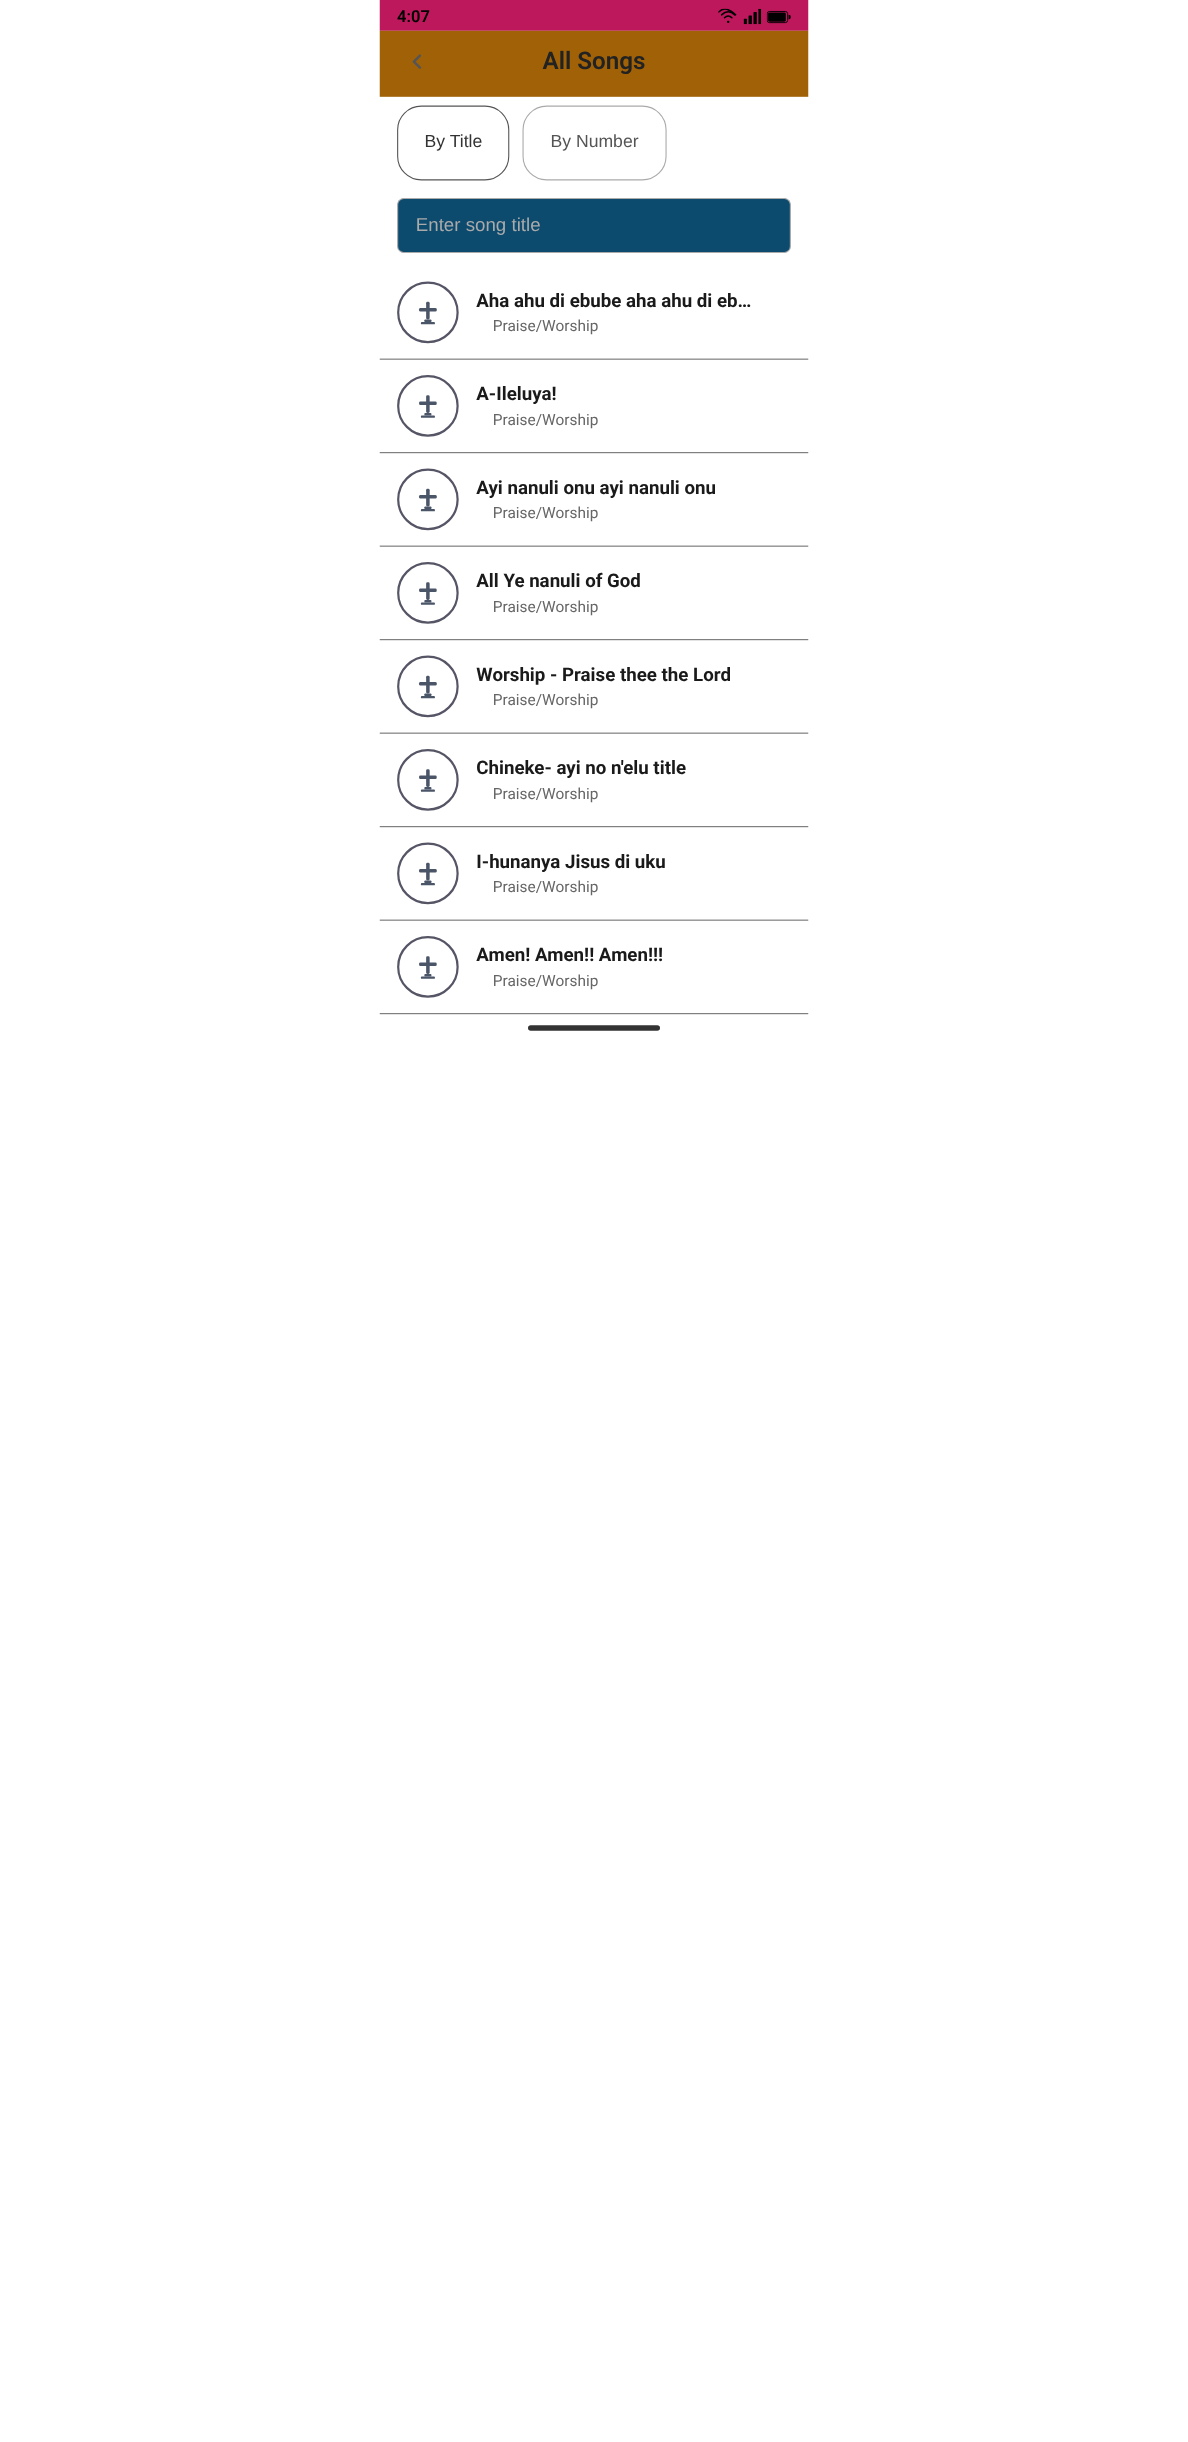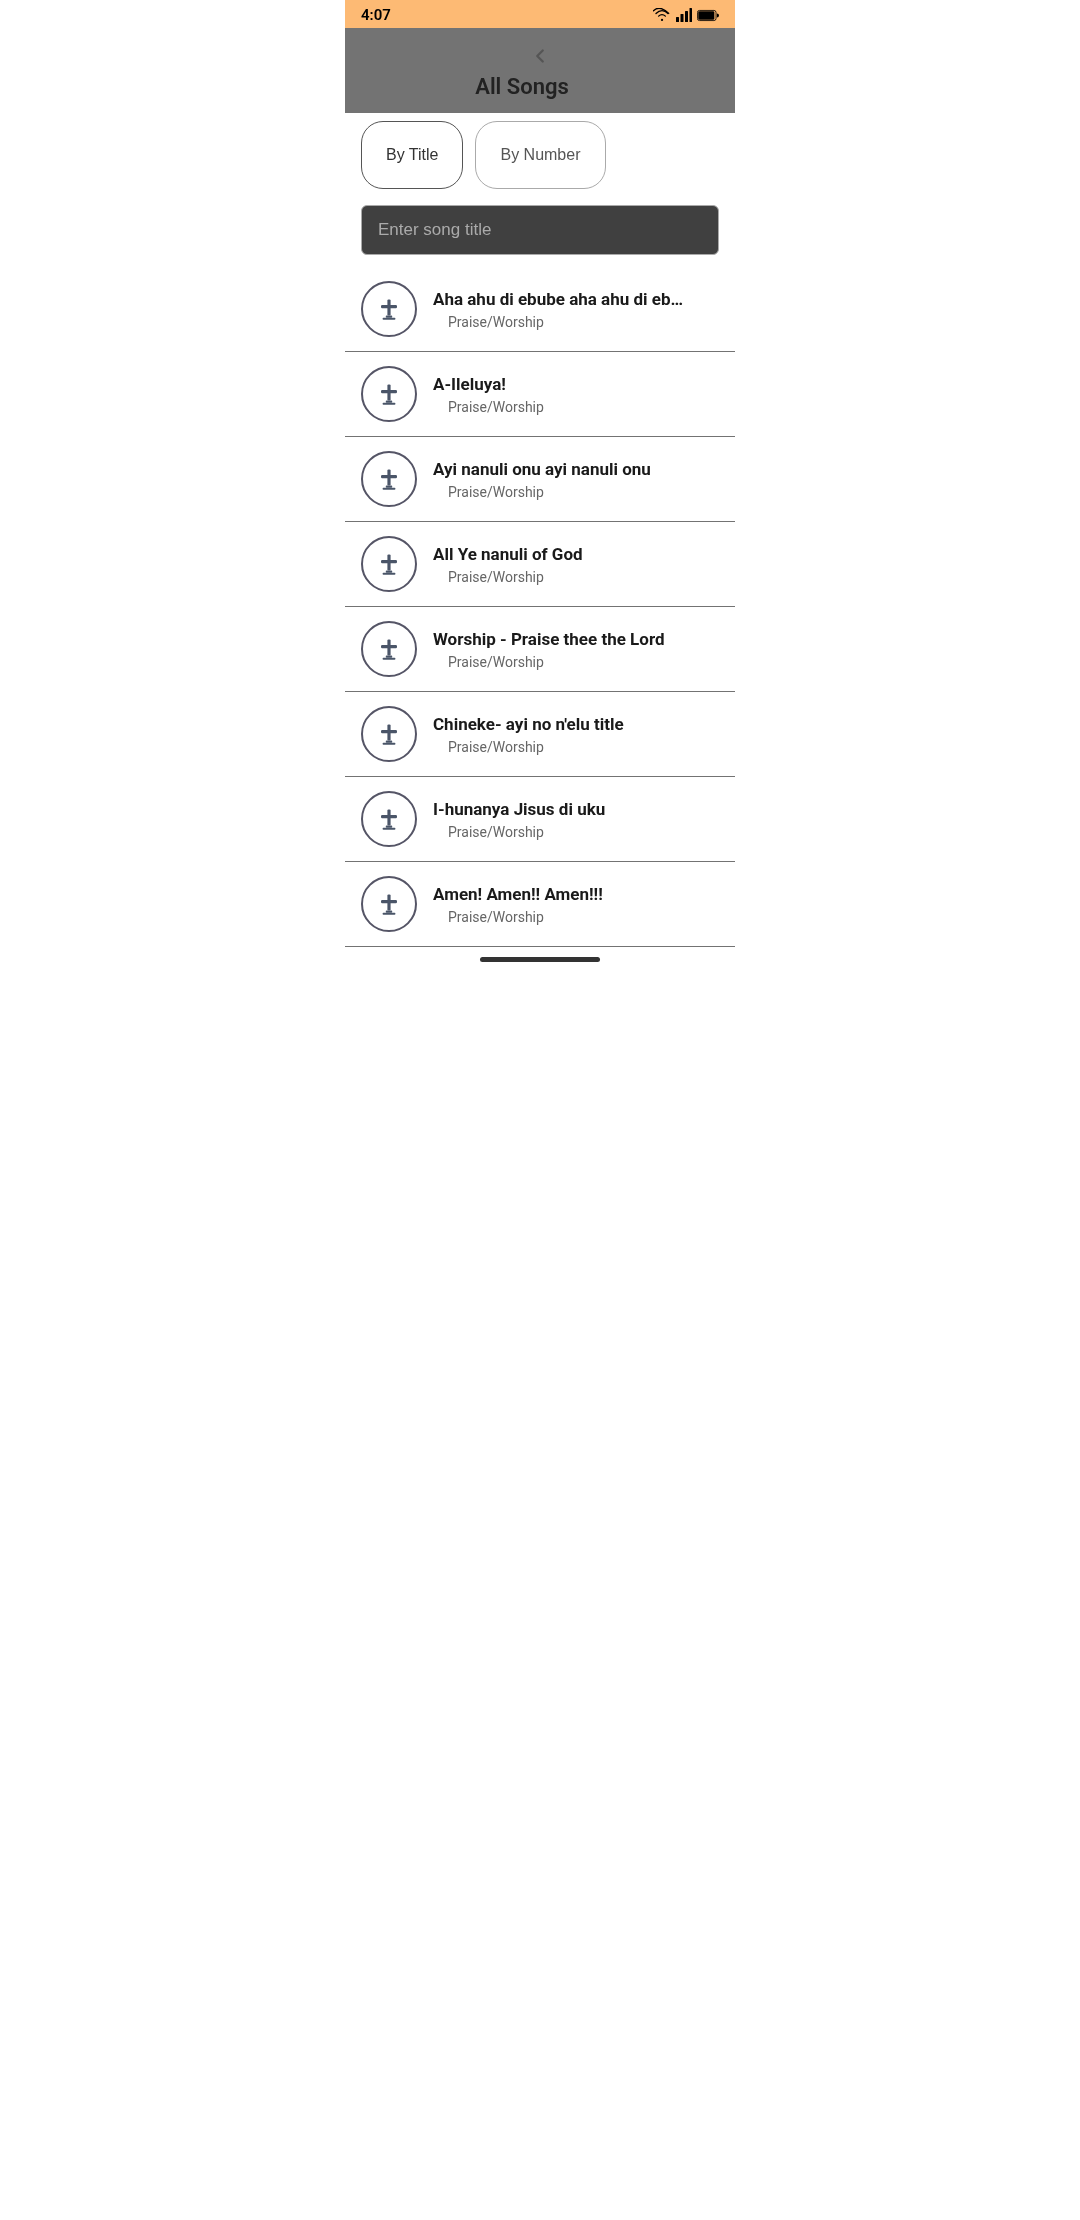--- a/index.html
+++ b/index.html
@@ -14,41 +14,40 @@
       position: relative;
       overflow-x: hidden;
     }
 
     
     .status-bar {
       display: flex;
       justify-content: space-between;
       align-items: center;
       padding: 6px 16px 4px;
-      background: #fdba74;
+      background: #be185d;
     }
     .status-time {
       font-size: 15px;
       font-weight: 600;
       color: #000;
     }
     .status-icons {
       display: flex;
       align-items: center;
       gap: 5px;
     }
 
     
     .header {
       display: flex;
       align-items: center;
       padding: 10px 16px 14px;
-      background: #737373;
+      background: #a16207;
       position: relative;
-      flex-direction: column;
     }
     .back-btn {
       width: 36px;
       height: 36px;
       display: flex;
       align-items: center;
       justify-content: center;
       cursor: pointer;
       border-radius: 50%;
     }
@@ -94,21 +93,21 @@
       padding: 0 16px 12px;
     }
     .search-input {
       width: 100%;
       border: 1.5px solid #aaa;
       border-radius: 6px;
       padding: 14px 16px;
       font-size: 17px;
       color: #999;
       outline: none;
-      background: #404040;
+      background: #0c4a6e;
     }
     .search-input::placeholder {
       color: #aaa;
     }
 
     
     .song-list {
       display: flex;
       flex-direction: column;
     }

